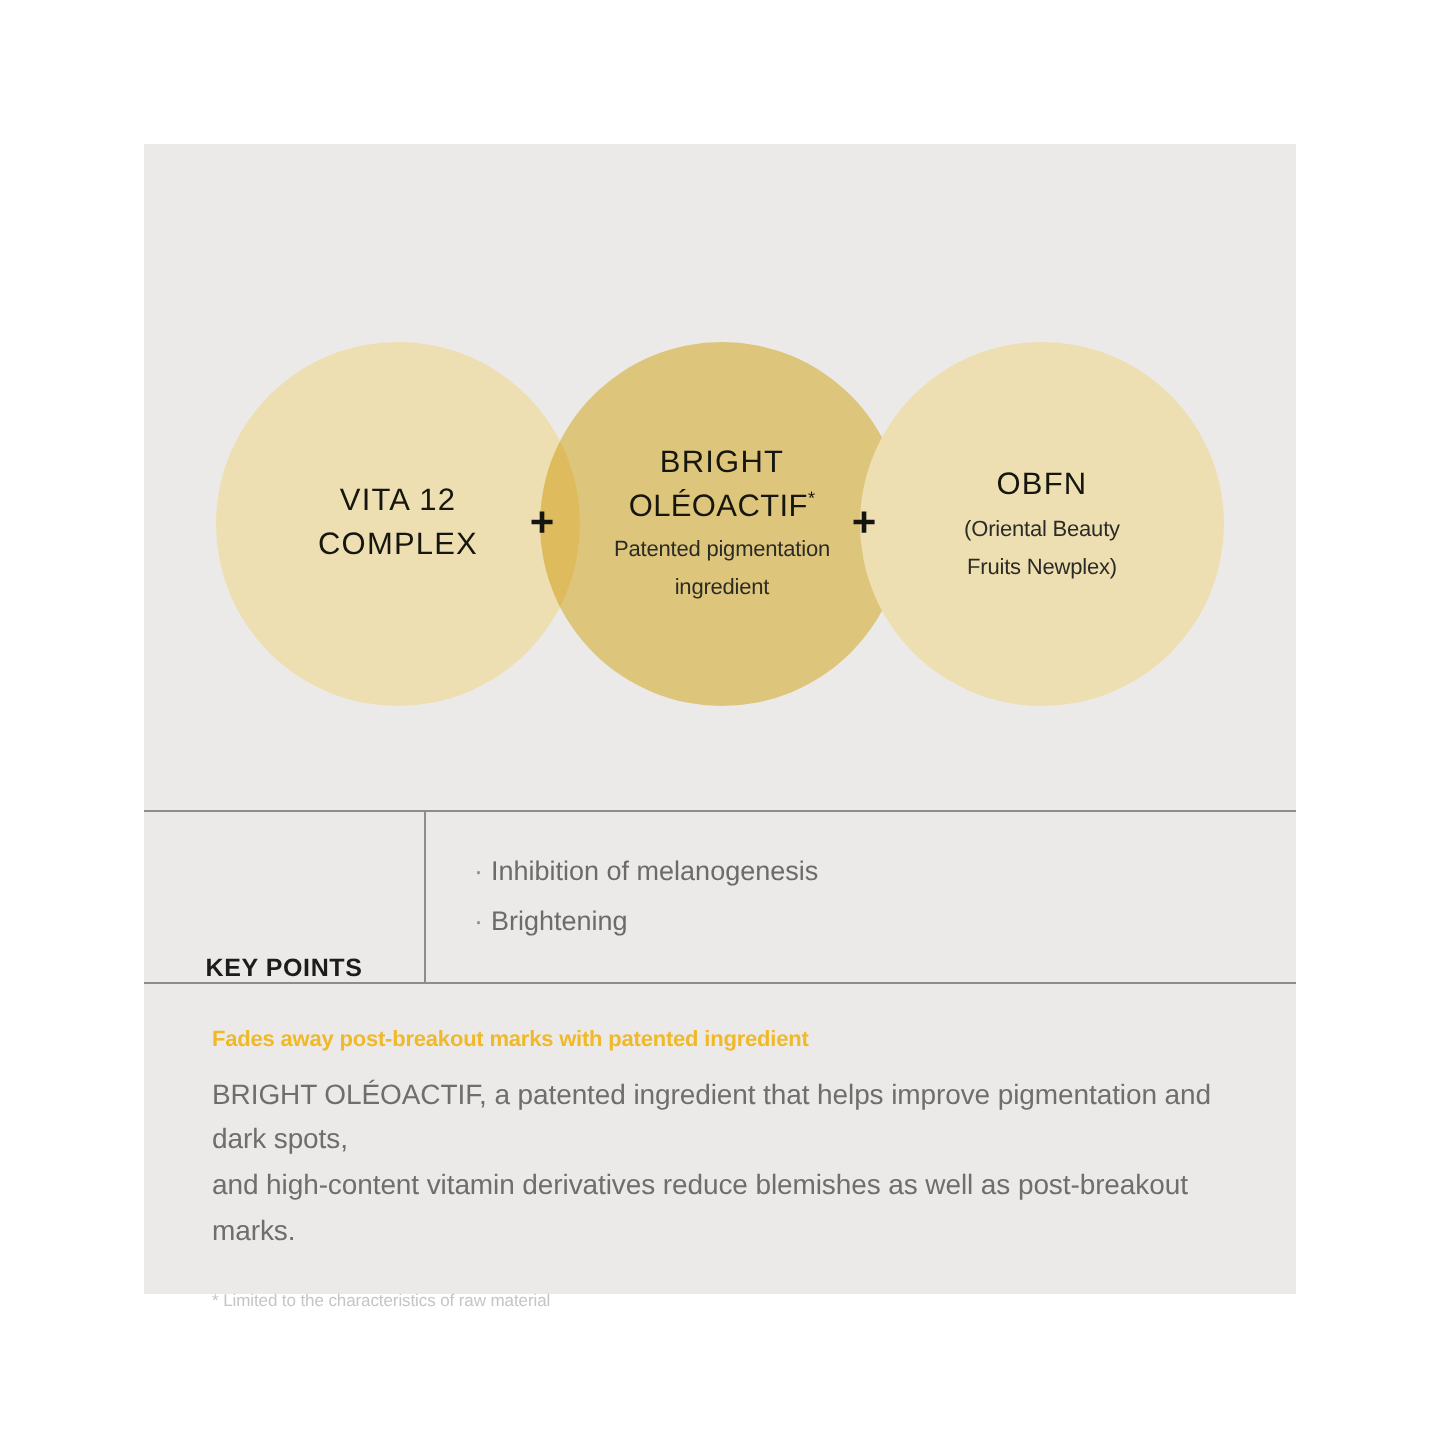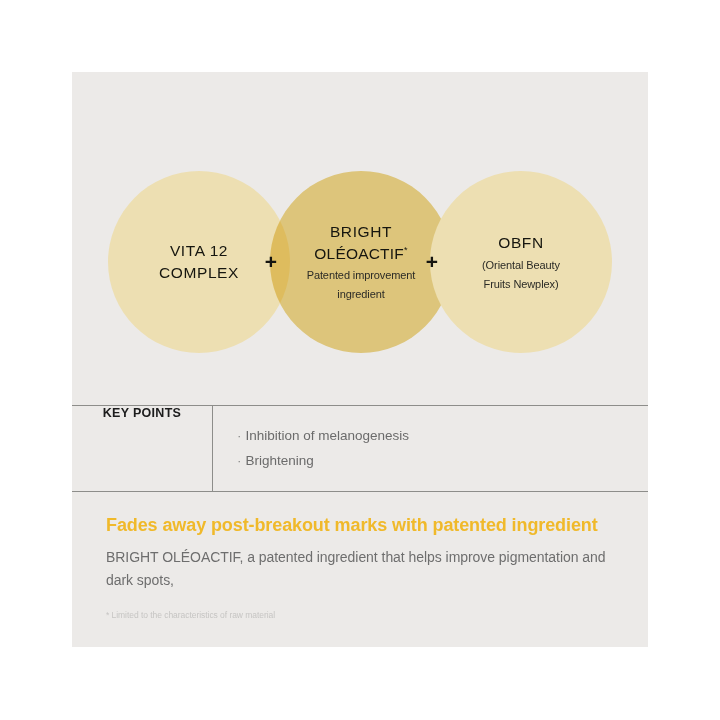--- a/index.html
+++ b/index.html
@@ -121,21 +121,21 @@
     width: 576px;
     height: 85px;
     border-top: 1px solid #8d8d8a;
     border-bottom: 1px solid #8d8d8a;
     display: flex;
   }
   #kp-head {
     width: 140px;
     flex: 0 0 140px;
     display: flex;
-    align-items: flex-start;
+    align-items: flex-end;
     justify-content: center;
     border-right: 1px solid #8d8d8a;
   }
   #kp-head-label {
     font-size: 12.5px;
     font-weight: 700;
     letter-spacing: 0.3px;
     color: #1c1c1c;
   }
   #kp-body {
@@ -163,21 +163,21 @@
   }
 
   
   #desc {
     position: absolute;
     left: 34px;
     top: 440px;   
     width: 520px;
   }
   #desc-heading {
-    font-size: 18px;
+    font-size: 11px;
     font-weight: 700;
     color: #f0b92a;
     letter-spacing: -0.1px;
     line-height: 1.5;
     margin: 0 0 7px 0;
   }
   .desc-line {
     font-size: 14px;
     color: #6e6e6e;
     line-height: 1.62;
@@ -207,21 +207,21 @@
       <div class="plus" id="plus-2">+</div>
 
       <div class="circle-label" id="label-left">
         <div class="title-line">VITA 12</div>
         <div class="title-line">COMPLEX</div>
       </div>
 
       <div class="circle-label" id="label-center">
         <div class="title-line">BRIGHT</div>
         <div class="title-line tight"><span>OLÉOACTIF</span><span class="sup-mark">*</span></div>
-        <div class="sub-line">Patented improvement</div>
+        <div class="sub-line">Patented pigmentation</div>
         <div class="sub-line">ingredient</div>
       </div>
 
       <div class="circle-label" id="label-right">
         <div class="title-line">OBFN</div>
         <div class="sub-line right-sub">(Oriental Beauty</div>
         <div class="sub-line">Fruits Newplex)</div>
       </div>
 
     </div>
@@ -241,17 +241,18 @@
 
         <div class="kp-col" id="kp-col-2">
         </div>
 
       </div>
     </div>
 
     <div id="desc">
       <div id="desc-heading">Fades away post-breakout marks with patented ingredient</div>
       <div class="desc-line">BRIGHT OLÉOACTIF, a patented ingredient that helps improve pigmentation and dark spots,</div>
+      <div class="desc-line">and high-content vitamin derivatives reduce blemishes as well as post-breakout marks.</div>
       <div id="desc-footnote">* Limited to the characteristics of raw material</div>
     </div>
 
   </div>
 </div>
 
 </body></html>

